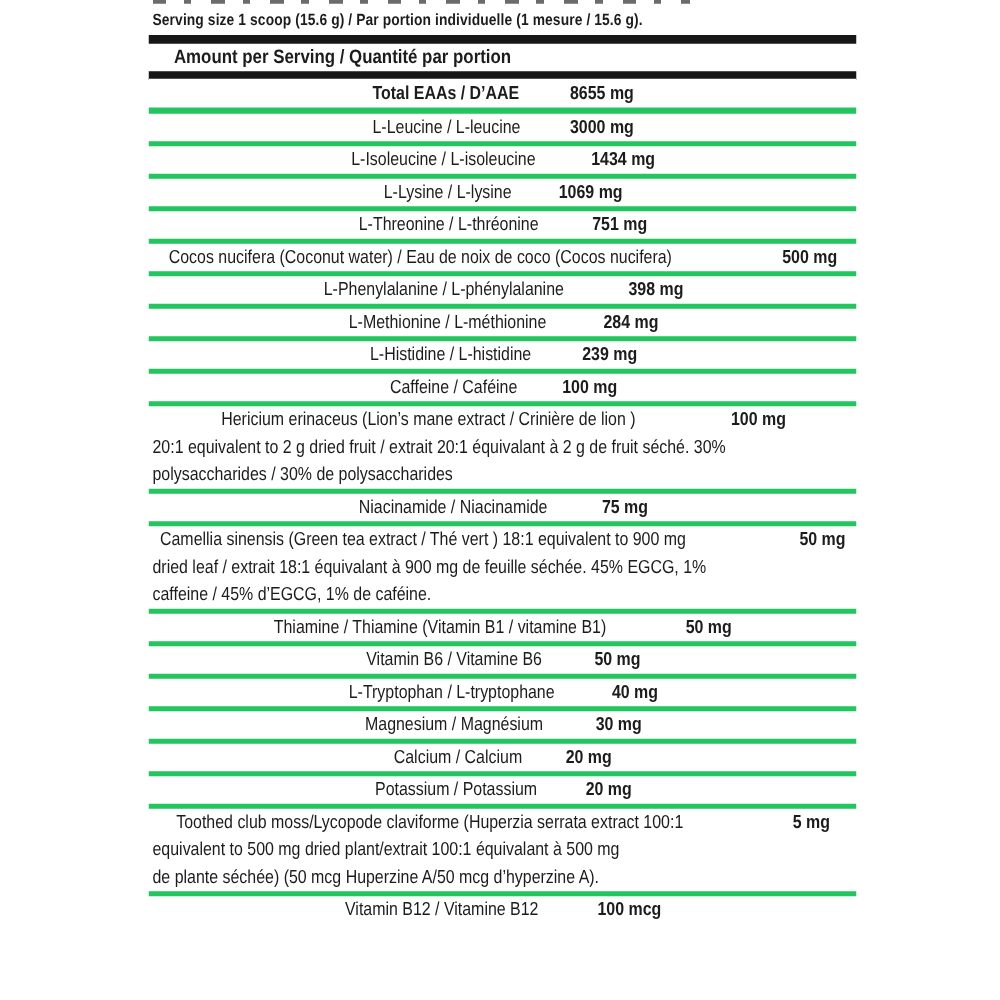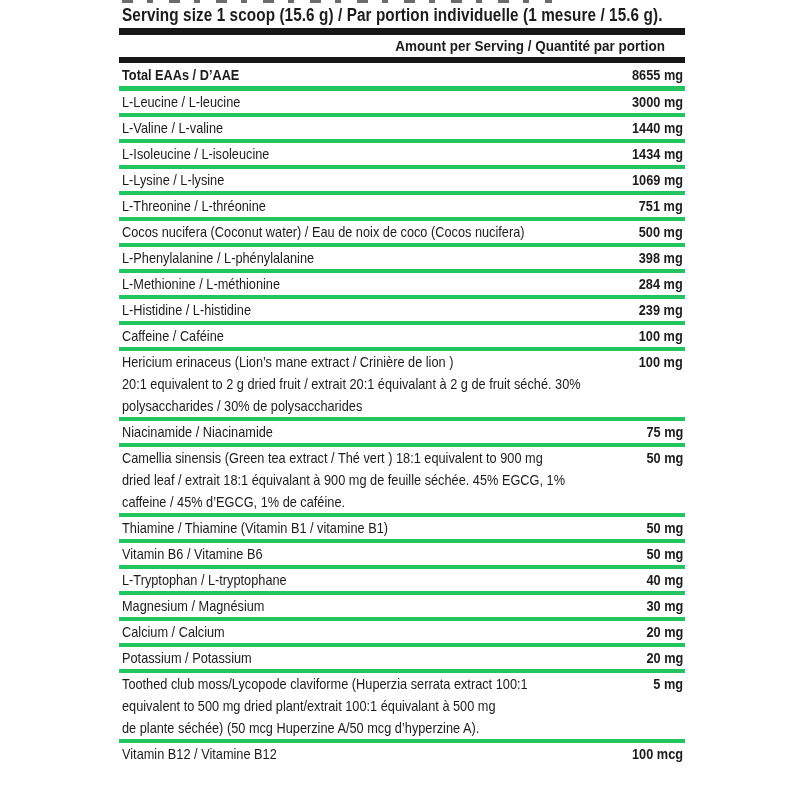--- a/index.html
+++ b/index.html
@@ -18,33 +18,33 @@
     position: absolute; top: 0; left: 3px; width: 430px; height: 3px;
     background: repeating-linear-gradient(90deg, #3a3a3a 0 11px, transparent 11px 25px, #3a3a3a 25px 31px, transparent 31px 47px);
     opacity: .75;
   }
   
   .cond   { display: inline-block; transform: scaleX(.85); transform-origin: 0 50%; white-space: nowrap; }
   .cond-r { display: inline-block; transform: scaleX(.85); transform-origin: 100% 50%; white-space: nowrap; }
   .cond-c { display: inline-block; transform: scaleX(.87); transform-origin: 50% 50%; white-space: nowrap; }
 
   .intro { padding: 5px 0 2px 3px; }
-  .intro-line { font-size: 18px; font-weight: 700; line-height: 21px; letter-spacing: .1px; }
+  .intro-line { font-size: 13px; font-weight: 700; line-height: 21px; letter-spacing: .1px; }
 
   .bar { background: #171717; }
   .bar-top    { height: 7px; }
   .bar-mid    { height: 7px; box-shadow: 0 -1px 0 #fff inset; }
 
-  .hdr { text-align: right; font-size: 15.5px; font-weight: 700; padding: 2px 0; line-height: 18px; }
+  .hdr { text-align: left; font-size: 15.5px; font-weight: 700; padding: 2px 0; line-height: 18px; }
 
   .tbl { font-size: 15px; }
   .row { border-top: 4px solid #22c55e; padding: 2px 2px 2px 3px; }
   .row-first { border-top: none; }
   .row-thicktop { border-top-width: 5px; }
-  .line1 { display: flex; justify-content: space-between; align-items: flex-start; line-height: 18px; }
+  .line1 { display: flex; justify-content: center; align-items: flex-start; line-height: 18px; }
   .name { flex: 0 1 auto; min-width: 0; }
   .amt  { flex: 0 0 auto; margin-left: 10px; font-weight: 700; }
   .row-bold .name { font-weight: 700; }
   .detail { line-height: 19px; margin-top: 3px; transform: scaleX(.85); transform-origin: 0 50%; white-space: nowrap; }
 </style>
 </head>
 <body>
 
 <div class="label">
 
@@ -68,26 +68,20 @@
     </div>
 
     <div class="row row-thicktop">
       <div class="line1">
         <span class="name cond">L-Leucine / L-leucine</span>
         <span class="amt cond-r">3000 mg</span>
       </div>
     </div>
 
 
-    <div class="row">
-      <div class="line1">
-        <span class="name cond">L-Valine / L-valine</span>
-        <span class="amt cond-r">1440 mg</span>
-      </div>
-    </div>
 
     <div class="row">
       <div class="line1">
         <span class="name cond">L-Isoleucine / L-isoleucine</span>
         <span class="amt cond-r">1434 mg</span>
       </div>
     </div>
 
     <div class="row">
       <div class="line1">

